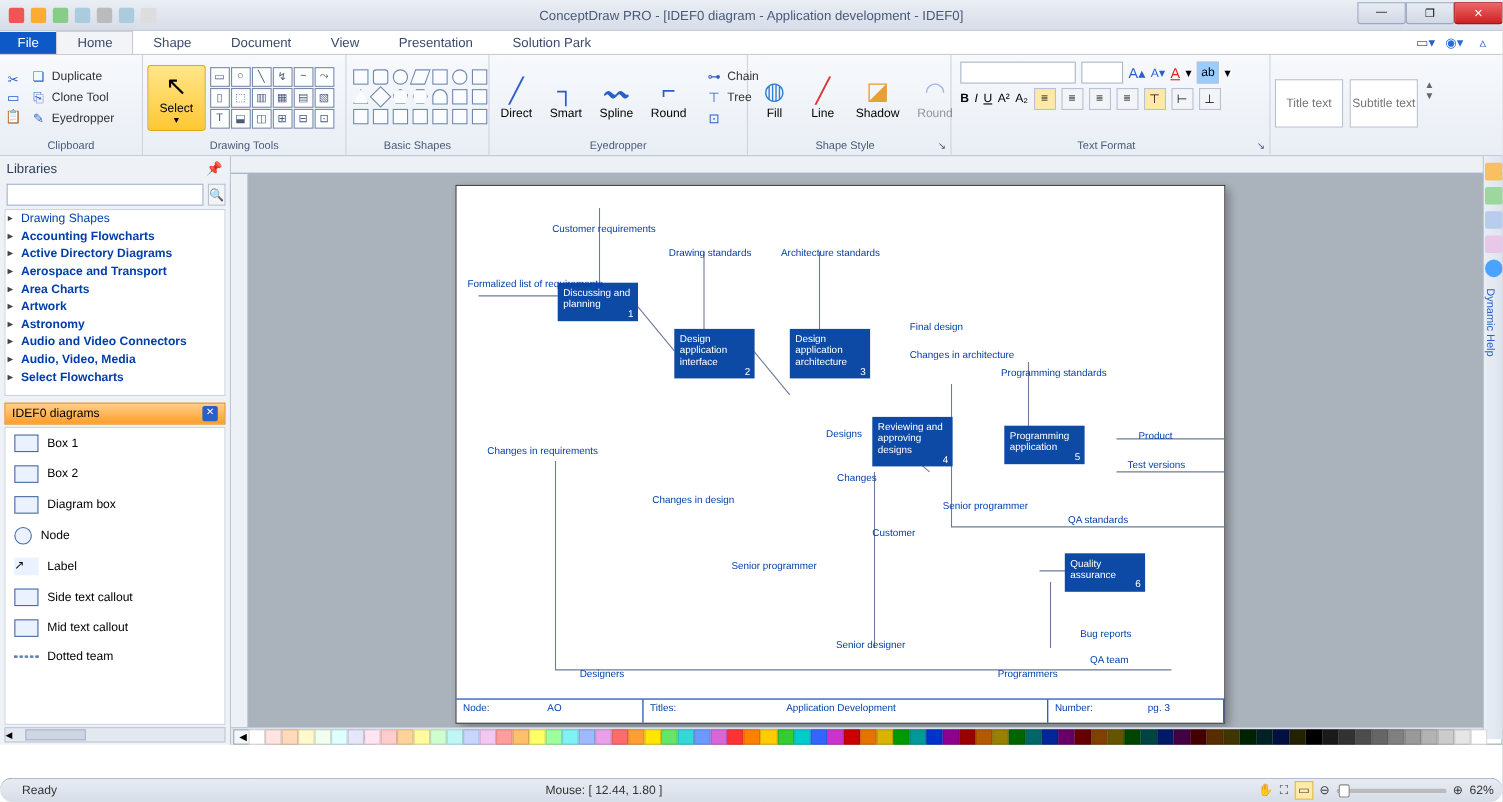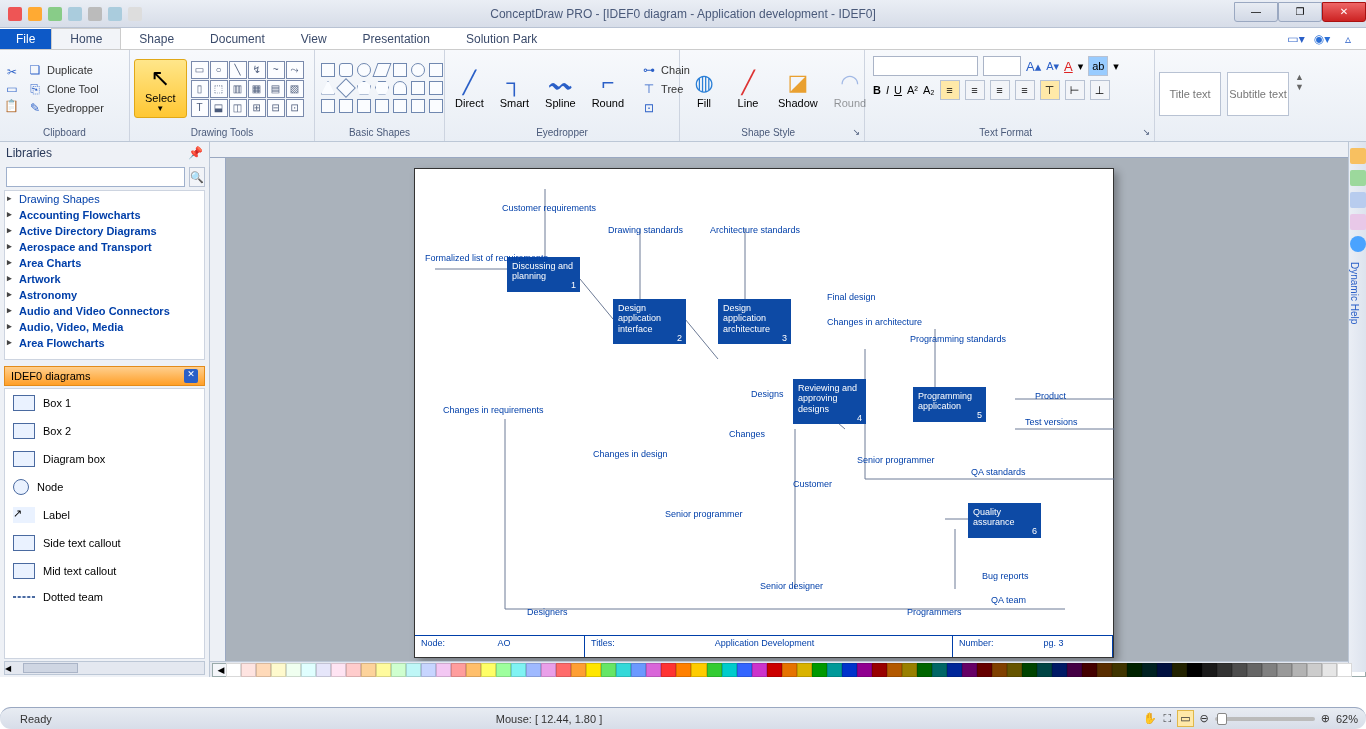--- a/index.html
+++ b/index.html
@@ -325,21 +325,21 @@
     <div class="lib-list">
       <div class="li">Drawing Shapes</div>
       <div class="li">Accounting Flowcharts</div>
       <div class="li">Active Directory Diagrams</div>
       <div class="li">Aerospace and Transport</div>
       <div class="li">Area Charts</div>
       <div class="li">Artwork</div>
       <div class="li">Astronomy</div>
       <div class="li">Audio and Video Connectors</div>
       <div class="li">Audio, Video, Media</div>
-      <div class="li">Area Flowcharts</div>
+      <div class="li">Select Flowcharts</div>
     </div>
     <div class="lib-sub-hdr">
       <span>IDEF0 diagrams</span>
         <span style="background:#2a5fc7;color:#fff;width:14px;height:14px;text-align:center;border-radius:2px;font-size:9px">✕</span>
     </div>
     <div class="lib-shapes">
       <div class="row">
           <span class="ico"></span>
           <span>Box 1</span>
         </div>
@@ -417,21 +417,21 @@
           <span class="lbl" style="top:123px;left:412px">Final design</span>
           <span class="lbl" style="top:148px;left:412px">Changes in architecture</span>
           <span class="lbl" style="top:165px;left:495px">Programming standards</span>
           <span class="lbl" style="top:222px;left:620px">Product</span>
           <span class="lbl" style="top:248px;left:610px">Test versions</span>
           <span class="lbl" style="top:298px;left:556px">QA standards</span>
           <span class="lbl" style="top:402px;left:567px">Bug reports</span>
           <span class="lbl" style="top:236px;left:28px">Changes in requirements</span>
           <span class="lbl" style="top:280px;left:178px">Changes in design</span>
           <span class="lbl" style="top:220px;left:336px">Designs</span>
-          <span class="lbl" style="top:260px;left:314px">Changes</span>
+          <span class="lbl" style="top:260px;left:346px">Changes</span>
           <span class="lbl" style="top:286px;left:442px">Senior programmer</span>
           <span class="lbl" style="top:340px;left:250px">Senior programmer</span>
           <span class="lbl" style="top:310px;left:378px">Customer</span>
           <span class="lbl" style="top:412px;left:345px">Senior designer</span>
           <span class="lbl" style="top:438px;left:112px">Designers</span>
           <span class="lbl" style="top:438px;left:492px">Programmers</span>
           <span class="lbl" style="top:426px;left:576px">QA team</span>
 
           <div class="page-footer">
             <div style="width:170px"><span>Node:</span> <span style="margin-left:50px">AO</span></div>

